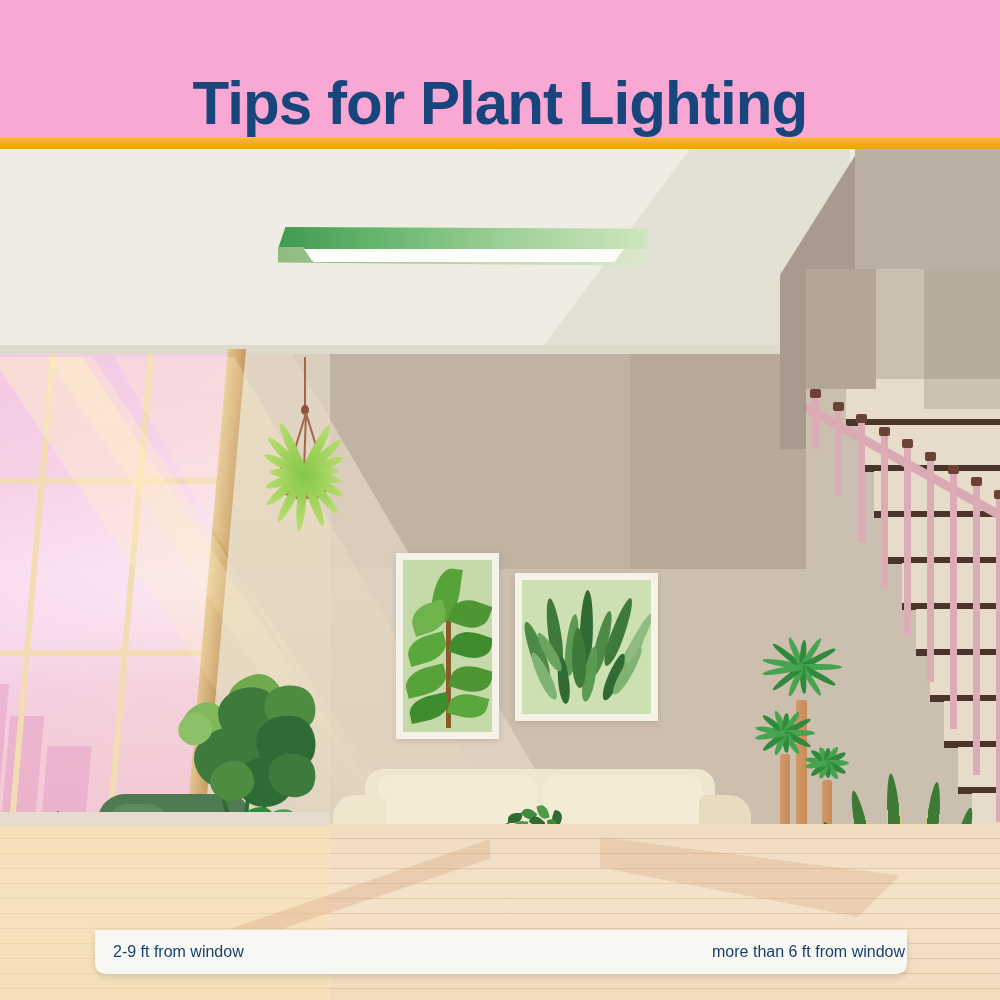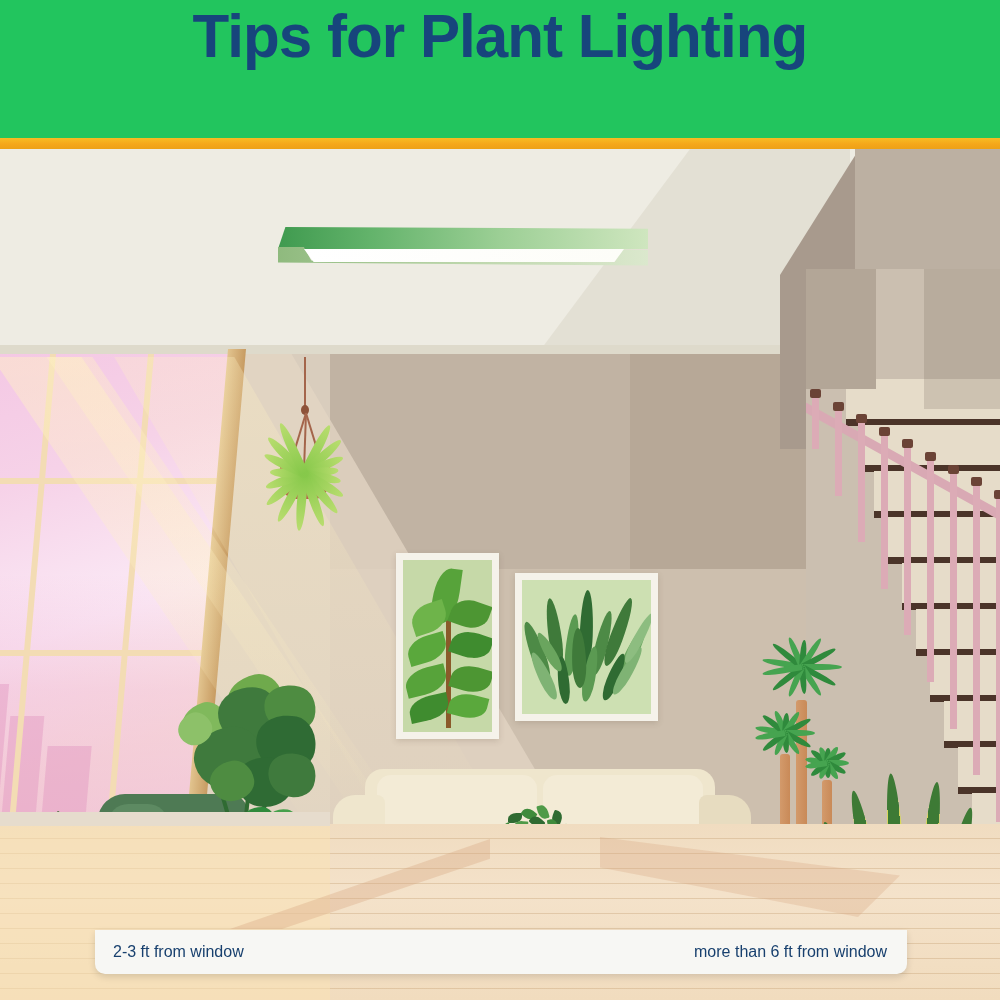--- a/index.html
+++ b/index.html
@@ -7,21 +7,21 @@
   body {
     font-family:"Liberation Sans", sans-serif;
     background:#ffffff;
     position:relative;
   }
   #root { position:relative; width:1000px; height:1000px; overflow:hidden; background:#fff; }
 
   
   .header {
     position:absolute; left:0; top:0; width:1000px; height:138px;
-    background:#22c55e; display:flex; align-items:flex-start; justify-content:center;
+    background:#f9a8d4; display:flex; align-items:flex-end; justify-content:center;
   }
   .header-title {
     font-size:62px; font-weight:bold; color:#17457c;
     letter-spacing:-1px; transform:scaleX(0.97); white-space:nowrap;
     font-family:"Liberation Sans", sans-serif;
   }
   .rule-bar {
     position:absolute; left:0; top:138px; width:1000px; height:11px;
     background:linear-gradient(180deg,#f7bc23 0%, #f5a71a 55%, #eda117 100%);
     z-index:30;
@@ -301,21 +301,21 @@
   .caption-box {
     position:absolute; left:95px; top:44px; width:812px; height:44px;
     background:#f7f7f4; border-radius:0 0 10px 10px;
     box-shadow:0 3px 7px rgba(0,0,0,.13);
   }
   .caption-text {
     position:absolute; top:50%; transform:translateY(-50%);
     font-size:16px; color:#18406e; white-space:nowrap;
   }
   .caption-text.l { left:18px; }
-  .caption-text.r { right:20px; }
+  .caption-text.r { right:2px; }
 </style>
 </head>
 <body>
 
 <div id="root">
 
   <div class="header">
     <div class="header-title">Tips for Plant Lighting</div>
   </div>
   <div class="rule-bar"></div>
@@ -735,18 +735,18 @@
     </div>
     <div class="floor-warm-left"></div>
     <div class="baseboard"></div>
     <div class="floor-shadow-a"></div>
     <div class="floor-shadow-b"></div>
   </div>
 
   <div class="lightbar-wrap">
 
     <div class="caption-box">
-      <div class="caption-text l">2-3 ft from window</div>
+      <div class="caption-text l">2-9 ft from window</div>
       <div class="caption-text r">more than 6 ft from window</div>
     </div>
 
   </div>
 </div>
 
 </body></html>

